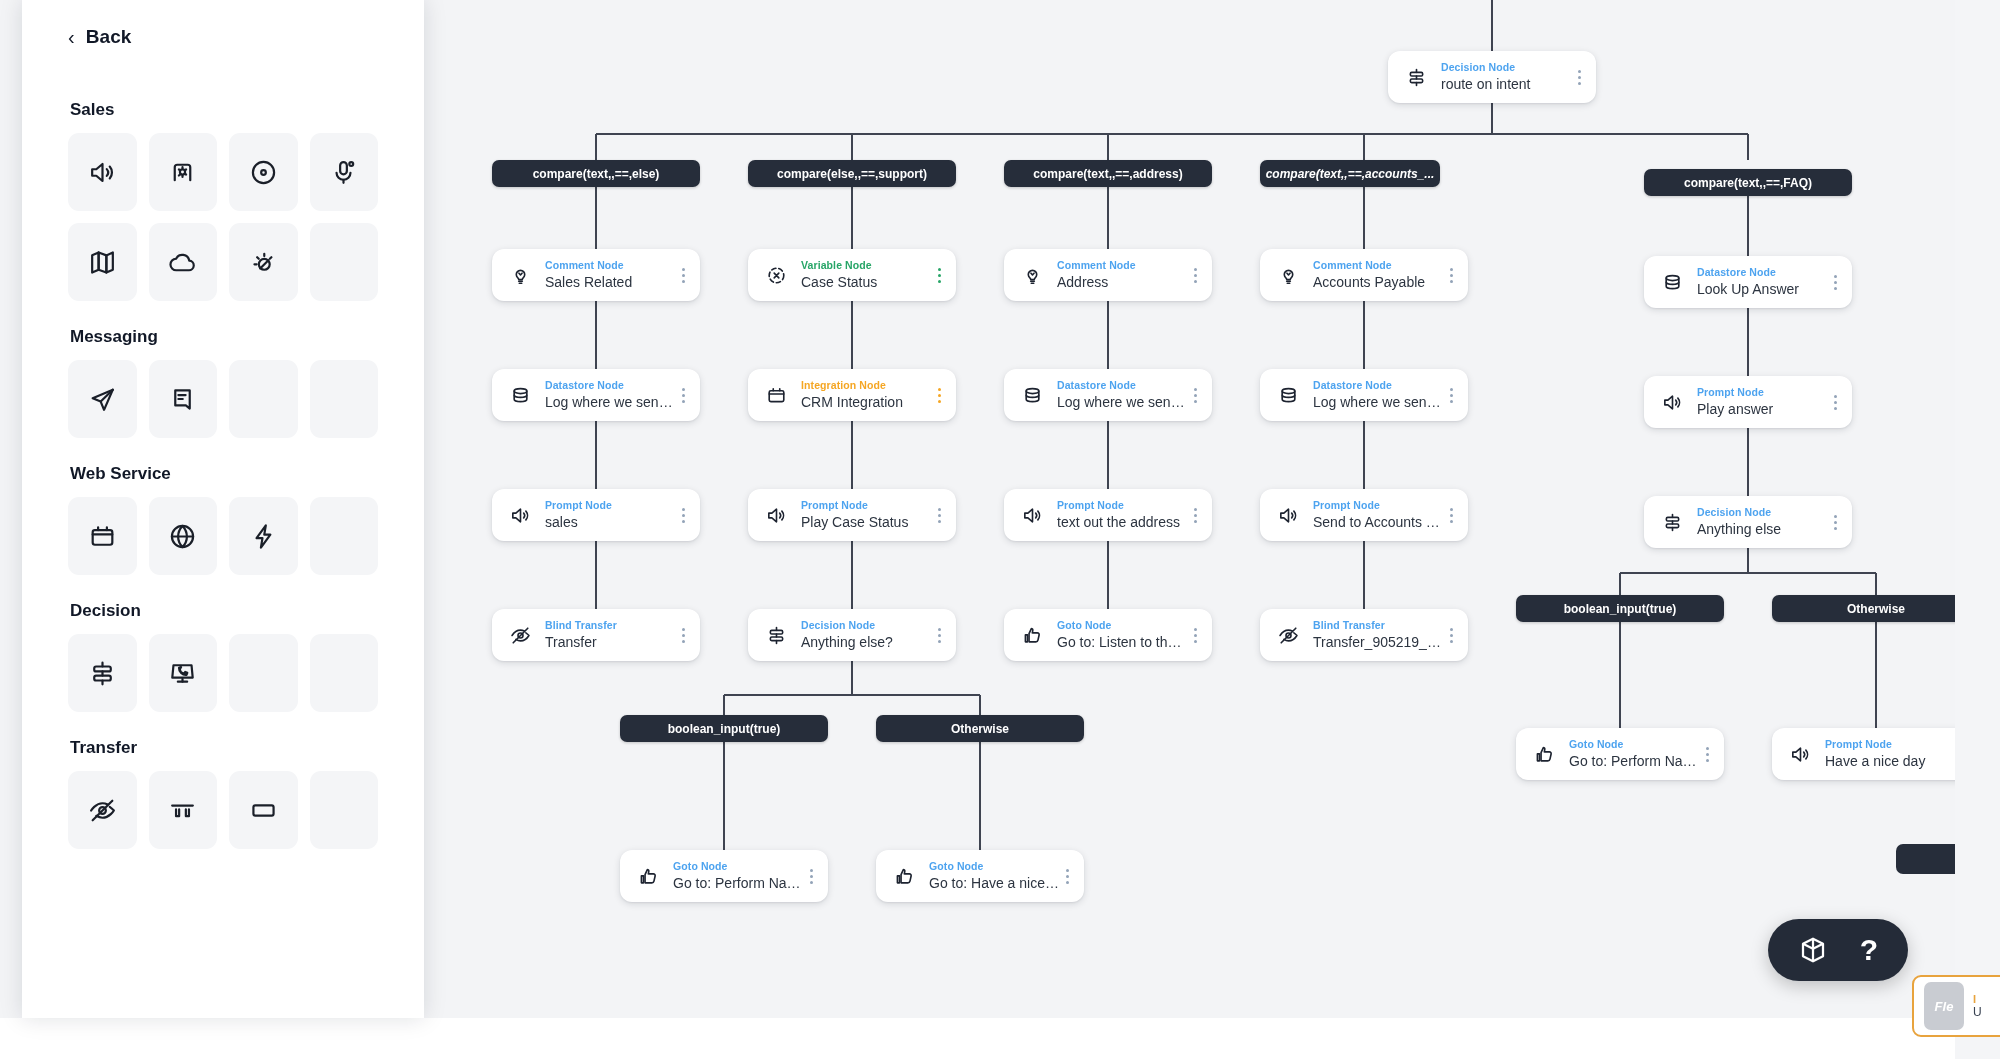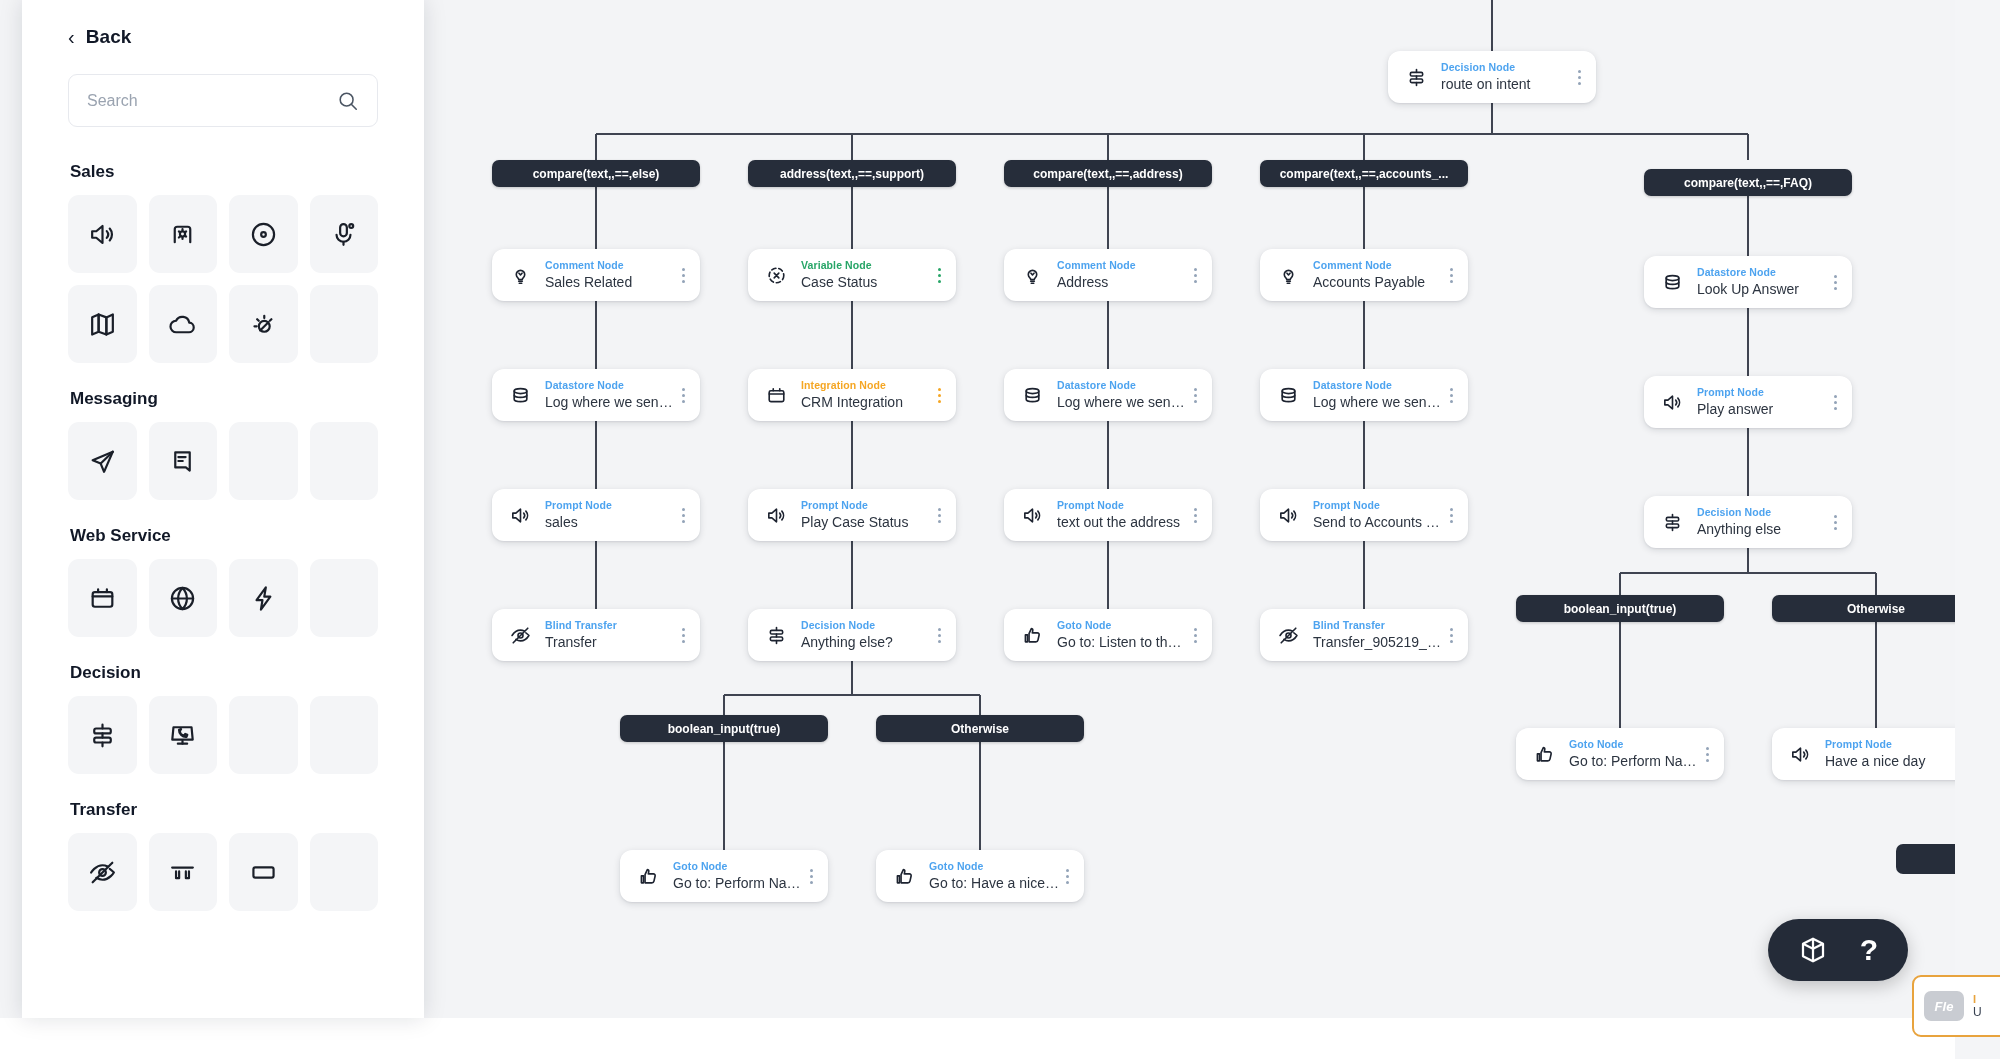--- a/index.html
+++ b/index.html
@@ -132,21 +132,21 @@
   #fab .qmark { color:#fff; font-size: 30px; font-weight: 700; line-height:1; cursor:pointer; }
 
   #toast {
     position: absolute; right: -42px; bottom: 22px;
     width: 130px; height: 62px;
     background: #ffffff; border: 2px solid #e8a33d; border-radius: 9px;
     display: flex; align-items: center; gap: 9px; padding: 0 10px;
     z-index: 16; overflow: hidden;
   }
   #toast .tb {
-    width: 40px; height: 30px; flex: 0 0 40px;
+    width: 40px; height: 48px; flex: 0 0 40px;
     background: #c9ccd2; border-radius: 7px;
     display: flex; align-items: center; justify-content: center;
     color: #fff; font-size: 13px; font-weight: 700; font-style: italic; text-align: center;
   }
   #toast .tt { min-width: 0; }
   #toast .tt .l1 { font-size: 11px; color: #e8a33d; font-weight: 700; white-space: nowrap; }
   #toast .tt .l2 { font-size: 12px; color: #374151; white-space: nowrap; }
 
   #cut-pill {
     position: absolute; left: 1896px; top: 844px;
@@ -207,23 +207,23 @@
         <div class="edge v" style="left: 978.75px; top: 742px; height: 108px;"></div>
         <div class="edge v" style="left: 1746.75px; top: 548px; height: 25px;"></div>
         <div class="edge h" style="left: 1620px; top: 571.75px; width: 256px;"></div>
         <div class="edge v" style="left: 1618.75px; top: 573px; height: 22px;"></div>
         <div class="edge v" style="left: 1618.75px; top: 622px; height: 106px;"></div>
         <div class="edge v" style="left: 1874.75px; top: 573px; height: 22px;"></div>
         <div class="edge v" style="left: 1874.75px; top: 622px; height: 106px;"></div>
       </div>
     <div id="pills">
         <div class="pill" style="left: 492px; top: 160px; width: 208px;">compare(text,,==,else)</div>
-        <div class="pill" style="left: 748px; top: 160px; width: 208px;">address(text,,==,support)</div>
+        <div class="pill" style="left: 748px; top: 160px; width: 208px;">compare(else,,==,support)</div>
         <div class="pill" style="left: 1004px; top: 160px; width: 208px;">compare(text,,==,address)</div>
-        <div class="pill" style="left: 1260px; top: 160px; width: 208px;">compare(text,,==,accounts_...</div>
+        <div class="pill" style="left: 1260px; top: 160px; width: 180px; font-style: italic;">compare(text,,==,accounts_...</div>
         <div class="pill" style="left: 1644px; top: 169px; width: 208px;">compare(text,,==,FAQ)</div>
         <div class="pill" style="left: 620px; top: 715px; width: 208px;">boolean_input(true)</div>
         <div class="pill" style="left: 876px; top: 715px; width: 208px;">Otherwise</div>
         <div class="pill" style="left: 1516px; top: 595px; width: 208px;">boolean_input(true)</div>
         <div class="pill" style="left: 1772px; top: 595px; width: 208px;">Otherwise</div>
       </div>
     <div id="nodes">
         <div class="node" style="left: 1388px; top: 51px;">
           <div class="nicon">
             <svg viewBox="0 0 24 24" fill="none" stroke="currentColor" stroke-width="1.7" stroke-linecap="round" stroke-linejoin="round">
@@ -649,29 +649,20 @@
           </div>
         </div>
       </div>
     <div id="cut-pill"></div>
   </div>
 
   <div id="sidebar">
     <div class="back-row">
       <span class="chev">‹</span>
       <span class="btxt">Back</span>
-    </div>
-    <div class="search-box">
-      <input placeholder="Search" style="">
-      <span class="sicon">
-        <svg viewBox="0 0 24 24" fill="none" stroke="currentColor" stroke-width="1.7">
-          <circle cx="10.5" cy="10.5" r="7"></circle>
-            <path d="M15.6 15.6 L21 21" stroke-linecap="round"></path>
-        </svg>
-      </span>
     </div>
     <div id="palette-groups">
         <div class="group-title">Sales</div>
         <div class="tiles">
           <div class="tile">
             <span>
               <svg viewBox="0 0 24 24" fill="none" stroke="currentColor" stroke-width="1.7" stroke-linecap="round" stroke-linejoin="round">
                 <path d="M4 9.5h3.2L12 5.4v13.2L7.2 14.5H4z"></path>
                 <path d="M15.3 9.4a4 4 0 010 5.2"></path>
                 <path d="M17.6 7.4a7 7 0 010 9.2"></path>

